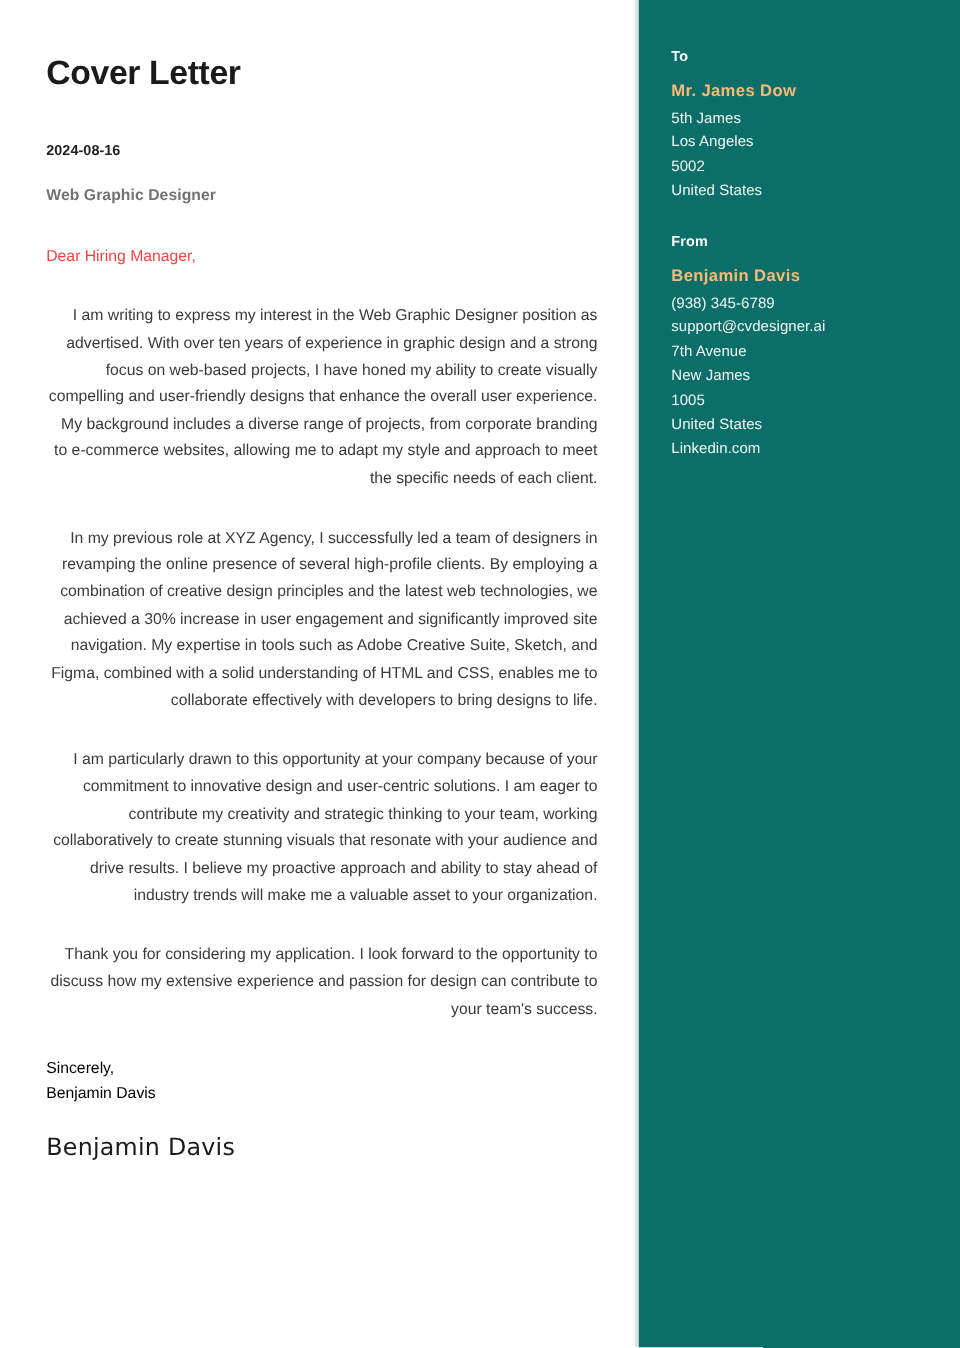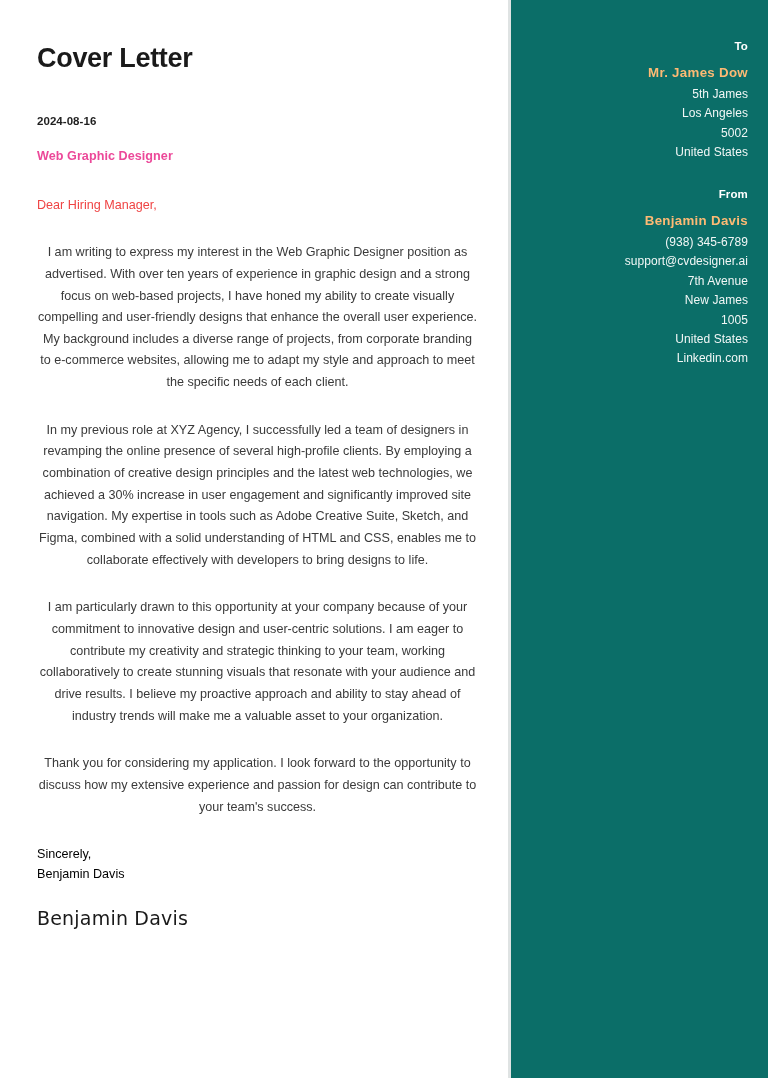--- a/index.html
+++ b/index.html
@@ -44,38 +44,38 @@
     font-size: 11.5px;
     font-weight: bold;
     color: #1f1f1f;
     margin: 0 0 22px 0;
     letter-spacing: 0.05px;
   }
 
   .meta-jobtitle {
     font-size: 12.6px;
     font-weight: bold;
-    color: #ec4899;
+    color: #737373;
     margin: 0 0 33px 0;
     letter-spacing: 0.05px;
   }
 
   .salutation {
     font-size: 12.6px;
     color: #ef4444;
     margin: 0 0 27px 0;
     line-height: 1.55;
   }
 
   .para {
     font-size: 12.6px;
     color: #3a3a3a;
     line-height: 1.72;
     margin: 0 0 26px 0;
-    text-align: center;
+    text-align: right;
   }
 
   .closing-line {
     font-size: 12.6px;
     color: #000000;
     line-height: 1.6;
     margin: 0;
   }
 
   .closing-block {
@@ -99,21 +99,20 @@
   }
 
   
   .sidebar {
     flex: 1;
     height: 1078px;
     box-sizing: border-box;
     background: #0b6e68;
     padding: 40px 20px 0 26px;
     color: #ffffff;
-    text-align: right;
   }
 
   .side-label {
     font-size: 11.5px;
     font-weight: bold;
     color: #ffffff;
     margin: 0 0 13px 0;
     letter-spacing: 0.15px;
   }
 

